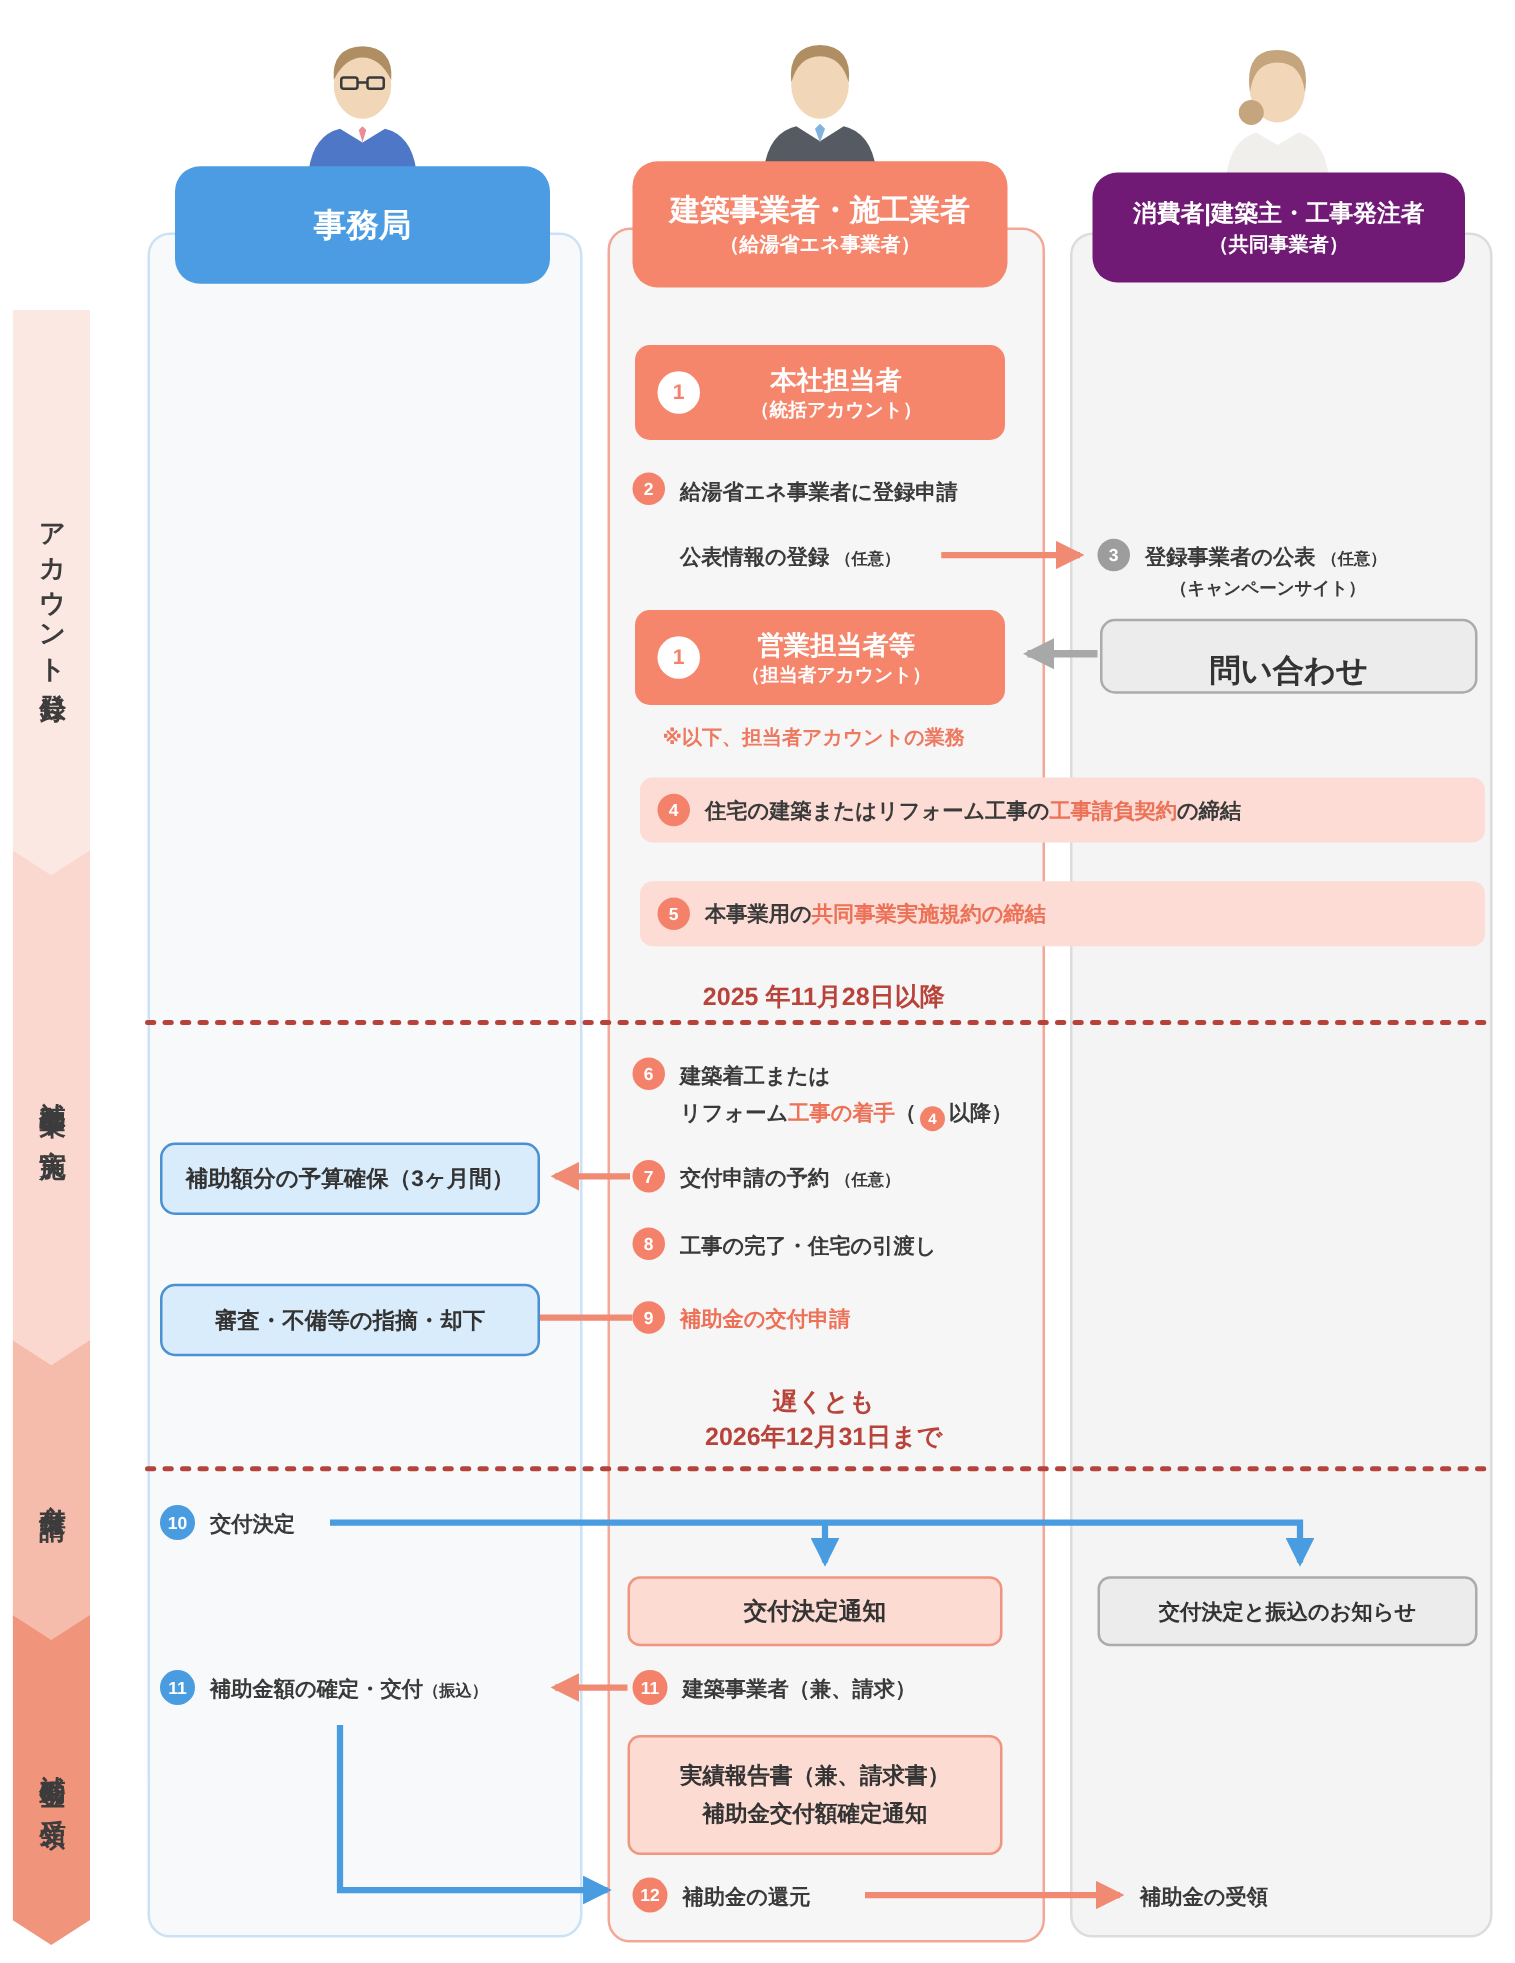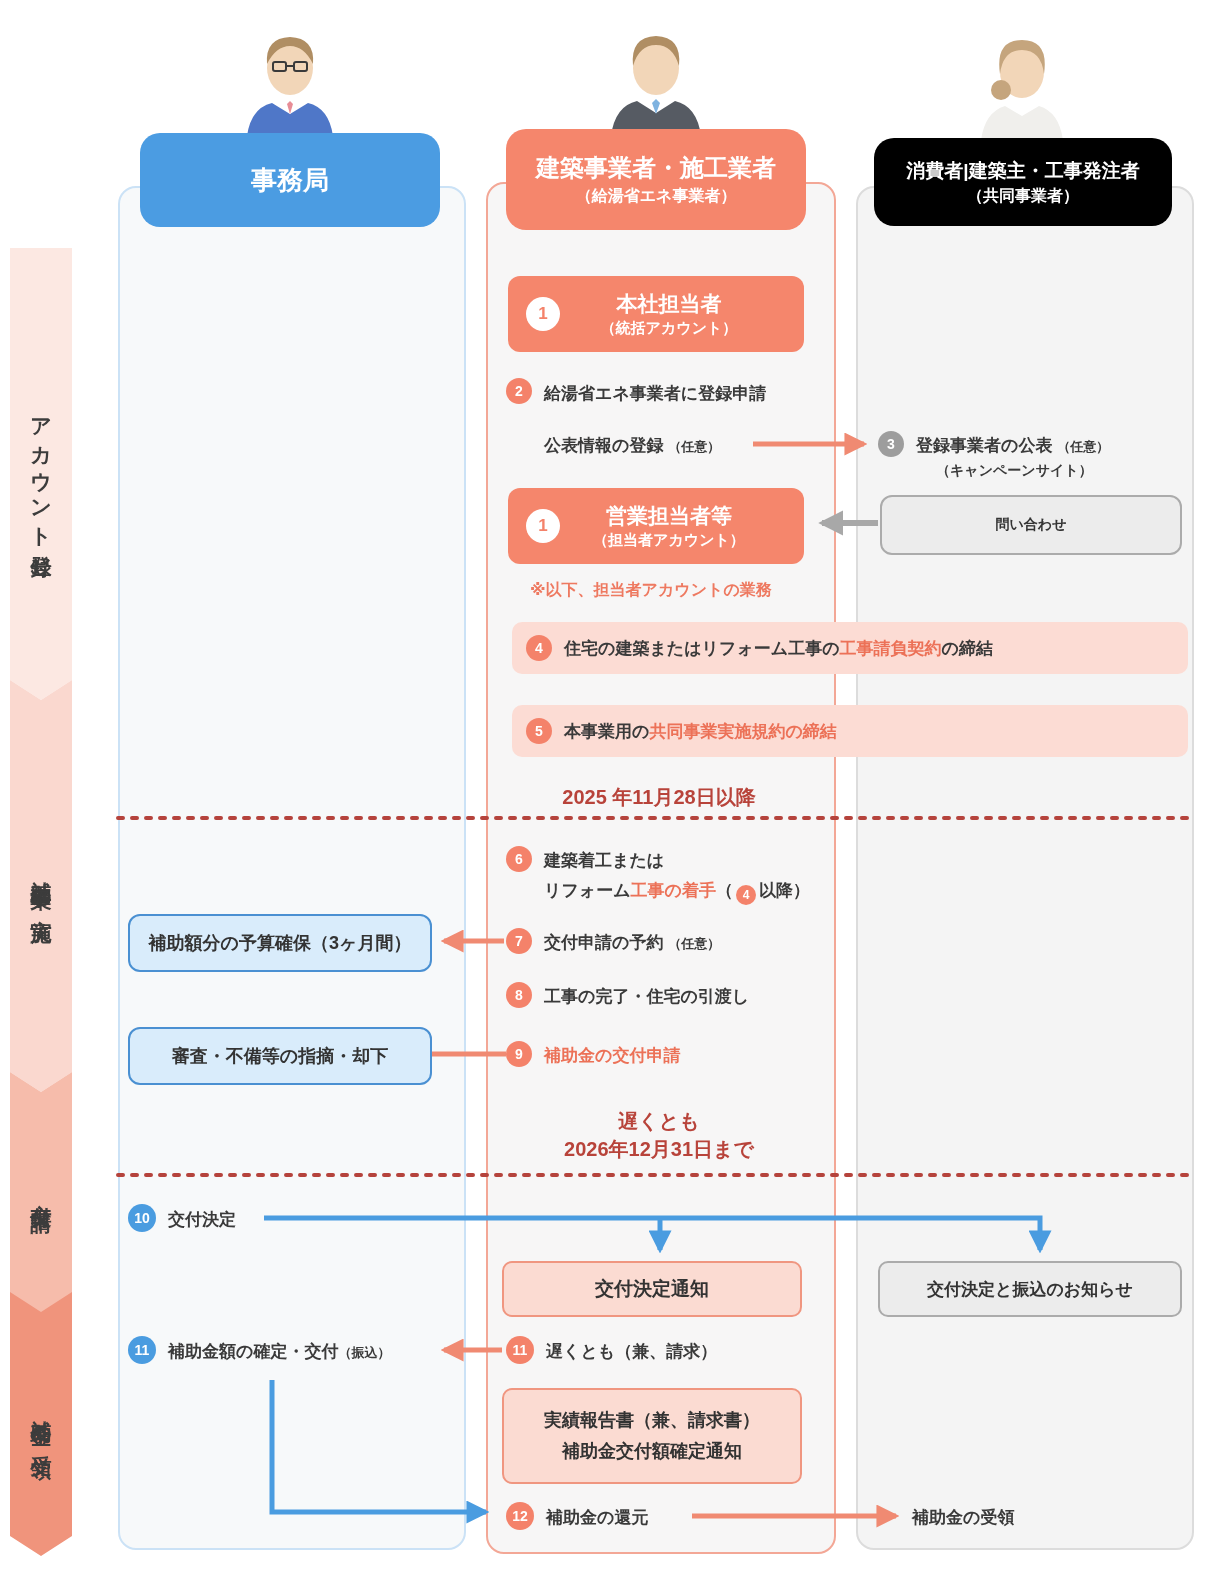--- a/index.html
+++ b/index.html
@@ -14,21 +14,21 @@
   .panel.consumer{left:856px;top:186px;width:334px;height:1360px;background:#f4f4f4;border:2px solid #dcdcdc;}
 
   
   .badge{position:absolute;z-index:10;border-radius:20px;display:flex;flex-direction:column;align-items:center;justify-content:center;color:#fff;text-align:left;}
   .badge .t1{font-weight:bold;}
   .badge.jimu{left:140px;top:133px;width:300px;height:94px;background:#4b9ce2;}
   .badge.jimu .t1{font-size:26px;}
   .badge.builder{left:506px;top:129px;width:300px;height:101px;background:#f5866c;}
   .badge.builder .t1{font-size:24px;}
   .badge.builder .t2{font-size:16px;font-weight:600;margin-top:2px;}
-  .badge.consumer{left:874px;top:138px;width:298px;height:88px;background:#000000;}
+  .badge.consumer{left:874px;top:138px;width:298px;height:88px;background:#701a75;}
   .badge.consumer .t1{font-size:19px;}
   .badge.consumer .t2{font-size:16px;font-weight:600;margin-top:2px;}
 
   .avatar{position:absolute;z-index:3;}
 
   
   .chev{position:absolute;left:10px;width:62px;z-index:4;display:flex;align-items:center;justify-content:center;}
   .chev .vtxt{writing-mode:vertical-rl;font-size:21px;font-weight:600;letter-spacing:3px;color:#3c3c3c;}
   .chev.c1{top:248px;height:452px;background:#fce8e2;clip-path:polygon(0 0,100% 0,100% calc(100% - 20px),50% 100%,0 calc(100% - 20px));}
   .chev.c2{top:680px;height:412px;background:#fad8cf;clip-path:polygon(0 0,50% 20px,100% 0,100% calc(100% - 20px),50% 100%,0 calc(100% - 20px));}
@@ -163,21 +163,21 @@
     <span class="note">（任意）</span>
   </div>
 
   <div class="circle c-gray c26" style="left:878px;top:431px;">3</div>
   <div class="lbl" style="left:916px;top:434px;">
     <span>登録事業者の公表</span>
     <span class="note">（任意）</span>
   </div>
   <div class="lbl" style="left:916px;top:462px;font-size:14px;margin-left:20px;">（キャンペーンサイト）</div>
 
-  <div class="solidbox box-gray" style="left:880px;top:495px;width:298px;height:56px;border-radius:12px;font-size:14px;">
+  <div class="solidbox box-gray" style="left:880px;top:495px;width:298px;height:56px;border-radius:12px;font-size:25px;align-items:flex-end;">
     <span>問い合わせ</span>
   </div>
 
   <div class="solidbox box-salmon" style="left:508px;top:488px;width:296px;height:76px;">
     <div class="circle cwhite" style="left:18px;top:21px;">1</div>
     <div style="text-align:center;margin-left:26px;">
       <div class="bt1">営業担当者等</div>
       <div class="bt2">（担当者アカウント）</div>
     </div>
   </div>
@@ -238,21 +238,21 @@
   <div class="solidbox box-gray" style="left:878px;top:1261px;width:300px;height:52px;font-size:17px;">
     <span>交付決定と振込のお知らせ</span>
   </div>
 
   <div class="circle c-blue c28" style="left:128px;top:1336px;">11</div>
   <div class="lbl" style="left:168px;top:1340px;">
     <span>補助金額の確定・交付</span><span class="note">（振込）</span>
   </div>
 
   <div class="circle c-salmon c28" style="left:506px;top:1336px;">11</div>
-  <div class="lbl" style="left:546px;top:1340px;">遅くとも（兼、請求）</div>
+  <div class="lbl" style="left:546px;top:1340px;">建築事業者（兼、請求）</div>
 
   <div class="solidbox box-pink" style="left:502px;top:1388px;width:296px;height:92px;flex-direction:column;font-size:18px;line-height:1.7;">
     <span>実績報告書（兼、請求書）</span>
     <span>補助金交付額確定通知</span>
   </div>
 
   <div class="circle c-salmon c28" style="left:506px;top:1502px;">12</div>
   <div class="lbl" style="left:546px;top:1506px;">補助金の還元</div>
 
   <div class="lbl" style="left:912px;top:1506px;">補助金の受領</div>

